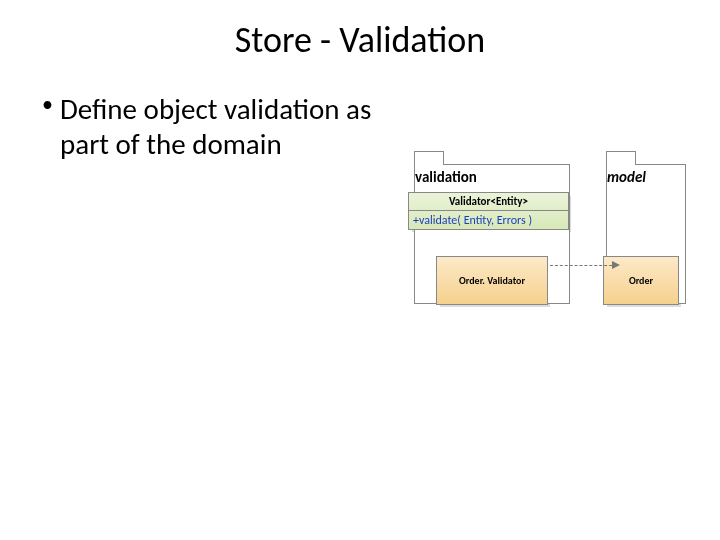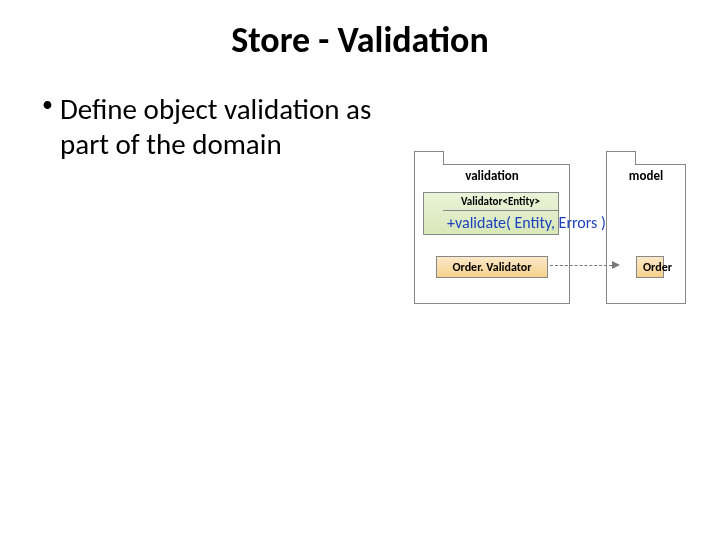--- a/index.html
+++ b/index.html
@@ -8,21 +8,21 @@
     height: 540px;
     background: #fff;
     font-family: Calibri, Arial, sans-serif;
     color: #000;
     position: relative;
     overflow: hidden;
   }
   .title {
     text-align: center;
     font-size: 36px;
-    font-weight: 700;
+    font-weight: 400;
     margin-top: 18px;
     margin-bottom: 30px;
   }
   .content {
     display: flex;
     padding: 0 28px 0 42px;
   }
   .bullets {
     width: 330px;
     font-size: 29px;
@@ -56,38 +56,39 @@
     position: absolute;
     top: -14px;
     left: -1px;
     width: 30px;
     height: 14px;
     border: 1px solid #888;
     border-bottom: none;
     background: #fff;
   }
   .pkg-label {
-    text-align: center;
-    font-size: 13px;
+    text-align: left;
+    font-size: 15px;
     font-weight: 700;
     padding: 3px 0 4px 0;
   }
   
   .pkg-validation {
     left: 42px;
     top: 72px;
     width: 156px;
     height: 140px;
   }
   
   .pkg-model {
     left: 234px;
     top: 72px;
     width: 80px;
     height: 140px;
+    font-style: italic;
   }
   
   .uml-class {
     position: absolute;
     background: linear-gradient(#eaf3d9, #d8e8b8);
     border: 1px solid #888;
   }
   .uml-class.orange {
     background: linear-gradient(#fce9c8, #f6d18d);
   }
@@ -102,44 +103,44 @@
   }
   .cls-name {
     text-align: center;
     font-size: 11px;
     font-weight: 700;
     padding: 2px 4px;
     border-bottom: 1px solid #888;
     white-space: nowrap;
   }
   .cls-op {
-    font-size: 16px;
+    font-size: 12px;
     color: #1a3fbf;
     padding: 2px 4px;
     white-space: nowrap;
   }
   .cls-single {
     text-align: center;
-    font-size: 12px;
+    font-size: 10px;
     font-weight: 700;
-    padding: 3px 6px;
+    padding: 17px 6px;
     white-space: nowrap;
   }
   
   .cls-validator {
-    left: 51px; top: 100px; width: 136px; padding-left: 19px;
+    left: 36px; top: 100px; width: 161px;
   }
   .cls-validator .cls-name { border-bottom: 1px solid #888; }
   
   .cls-ordervalidator {
     left: 64px; top: 164px; width: 112px;
   }
   
   .cls-order {
-    left: 264px; top: 164px; width: 28px;
+    left: 231px; top: 164px; width: 76px;
   }
   .dashline {
     position: absolute;
     border-top: 1.5px dashed #777;
   }
   .arrowhead {
     position: absolute;
     width: 0; height: 0;
     border-top: 4px solid transparent;
     border-bottom: 4px solid transparent;

